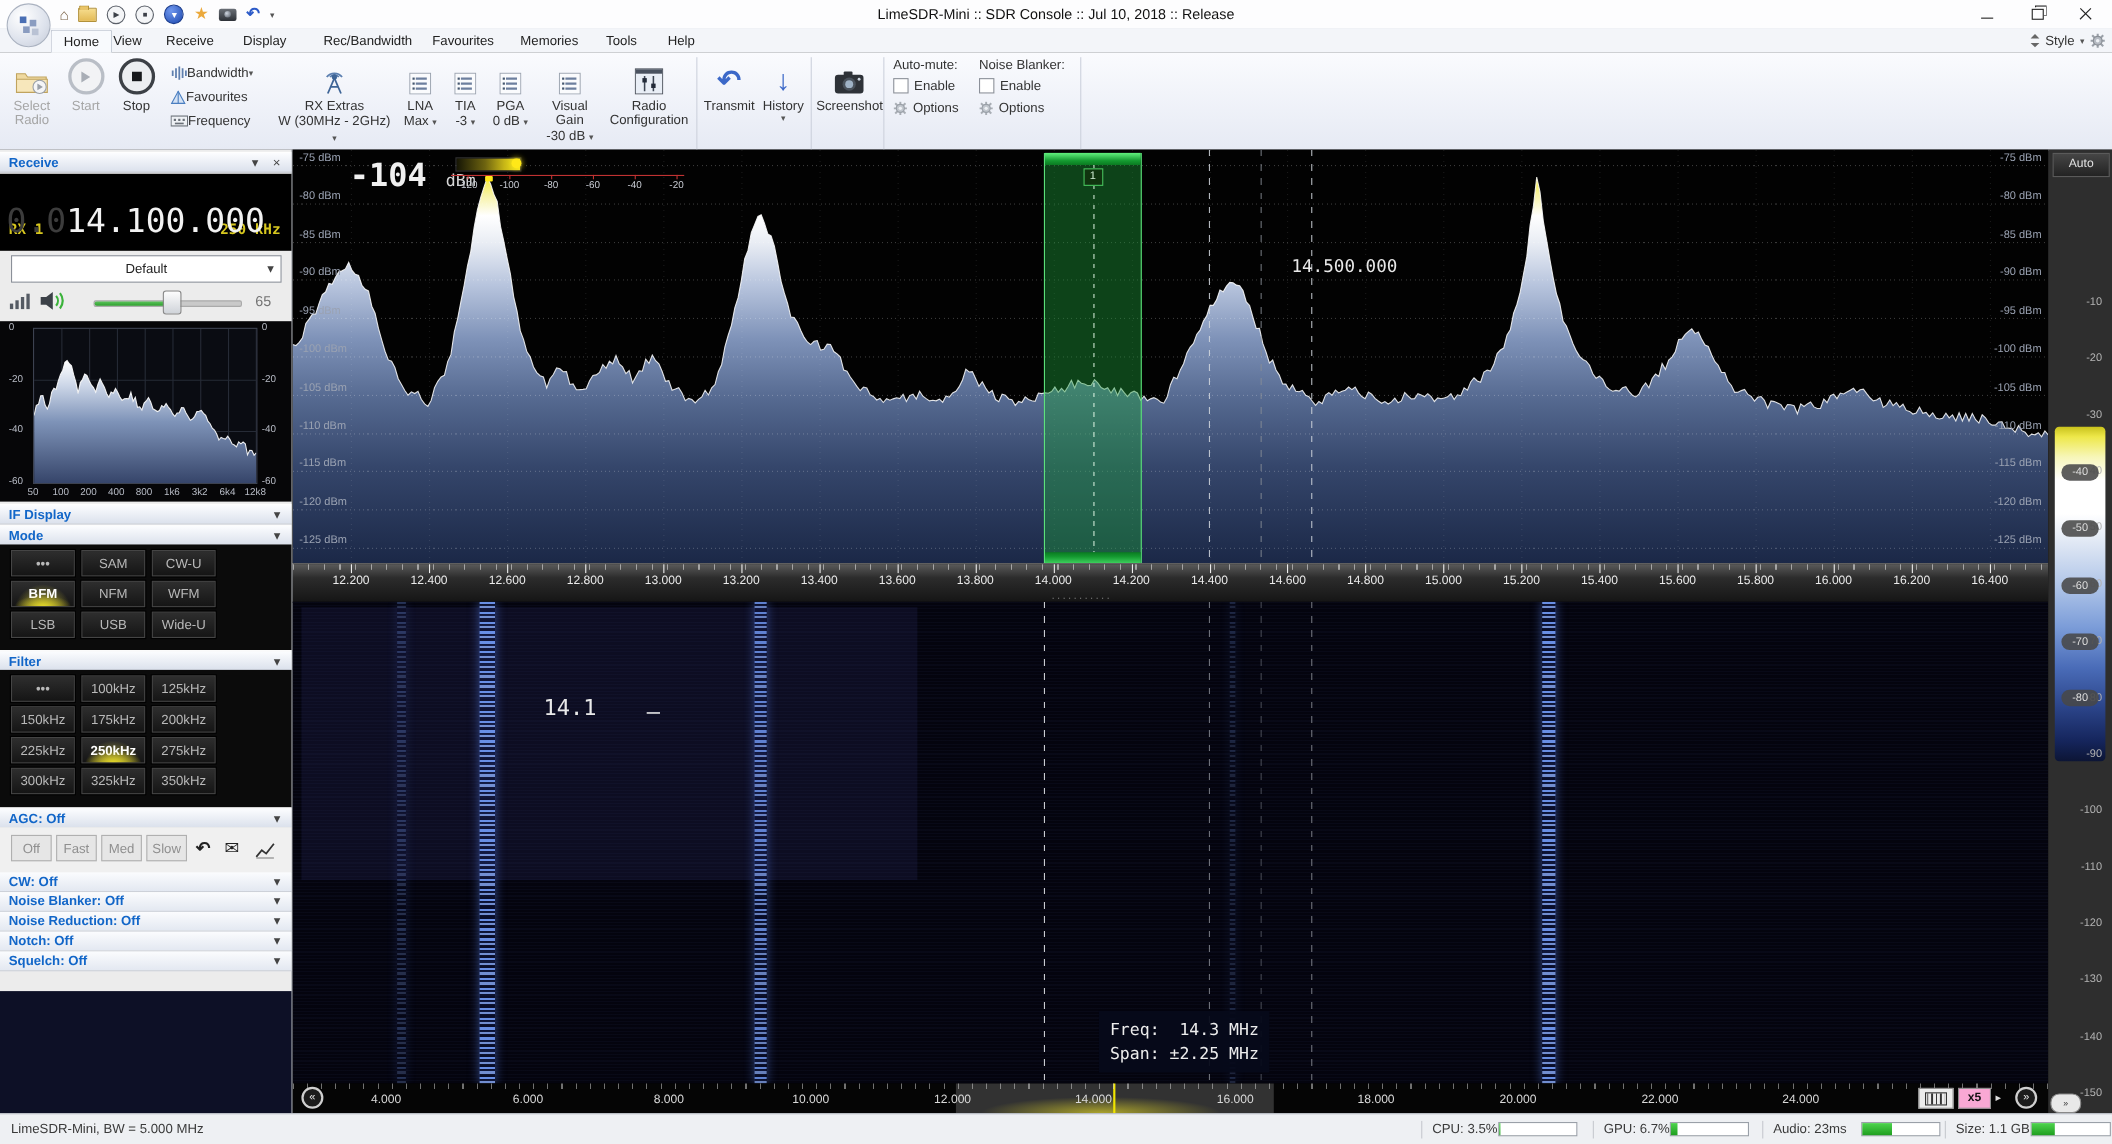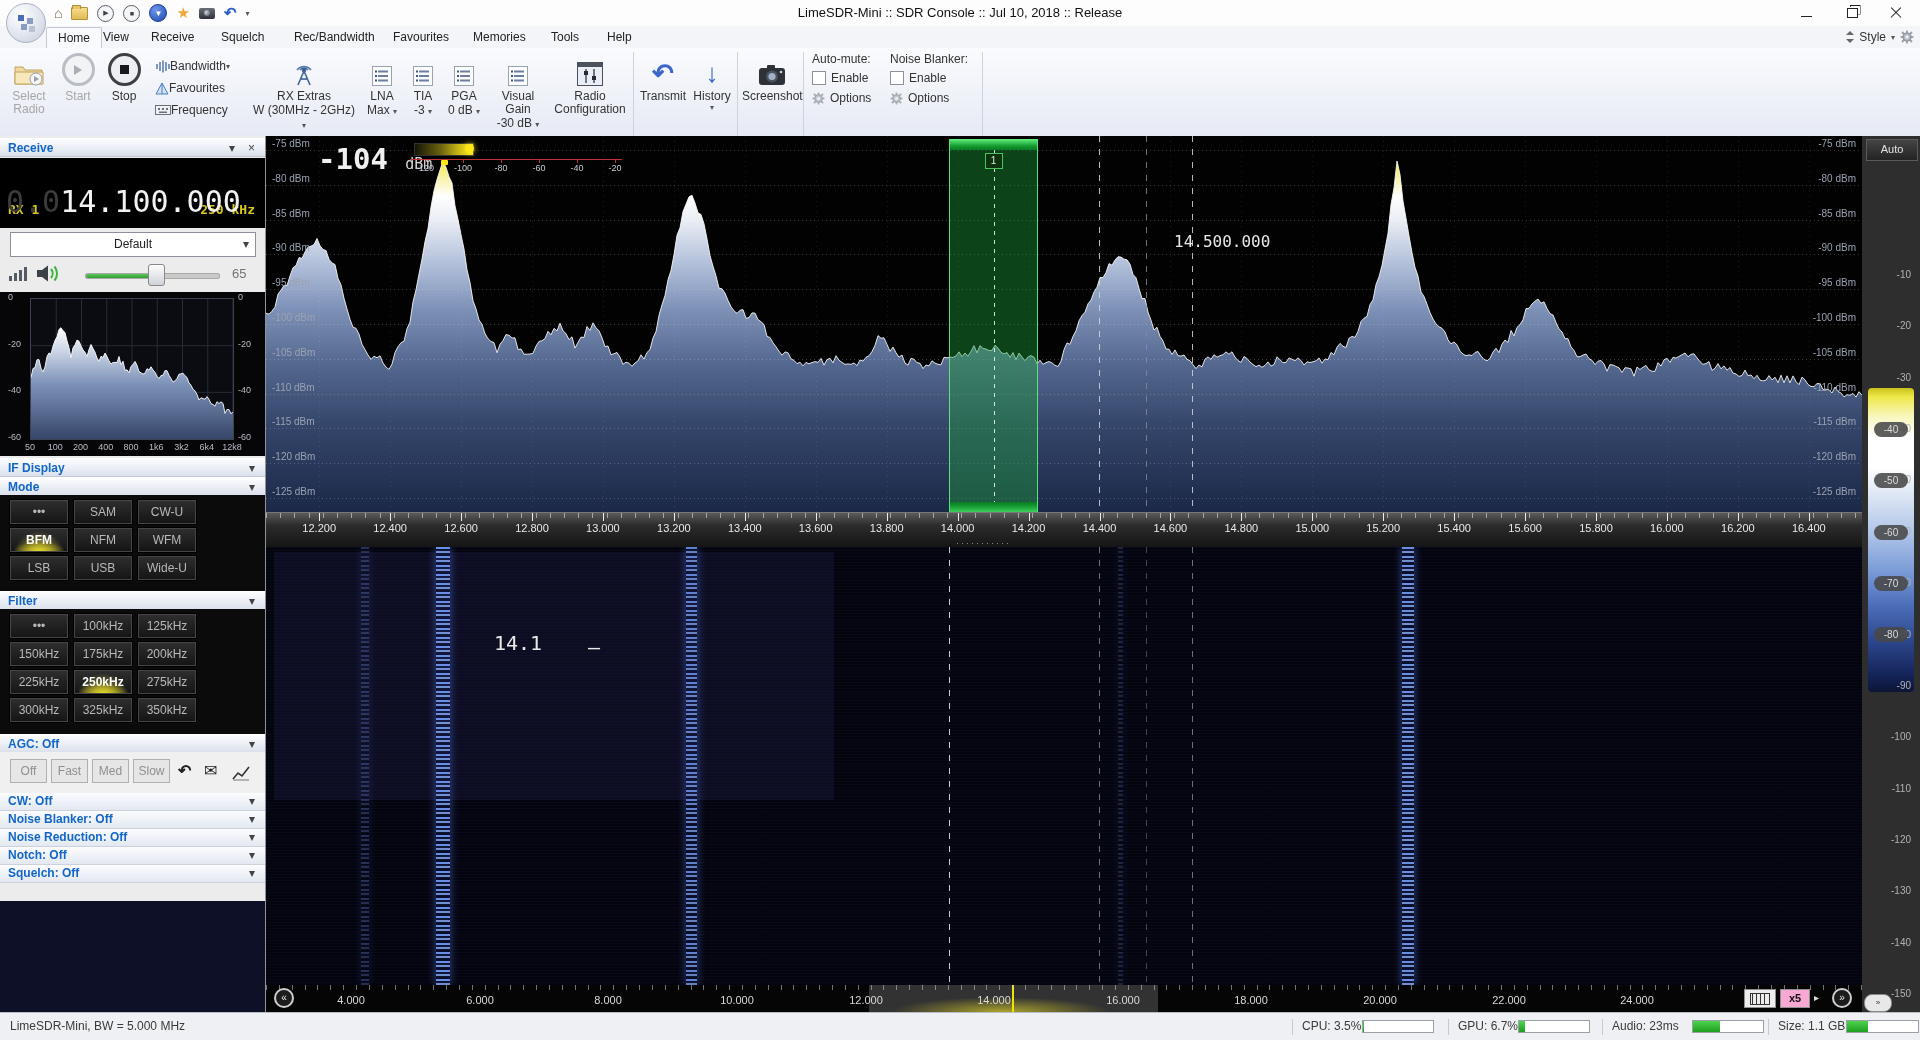--- a/index.html
+++ b/index.html
@@ -167,21 +167,21 @@
       </div>
   </div>
   <div id="orb">
       <span class="orb-sq"></span>
     </div>
 
   <div id="tabrow">
     <div class="tab active" style="left:46px;">Home</div>
     <div class="tab" style="left:92px;">View</div>
     <div class="tab" style="left:140px;">Receive</div>
-    <div class="tab" style="left:210px;">Squelch</div>
+    <div class="tab" style="left:210px;">Display</div>
     <div class="tab" style="left:283px;">Rec/Bandwidth</div>
     <div class="tab" style="left:382px;">Favourites</div>
     <div class="tab" style="left:462px;">Memories</div>
     <div class="tab" style="left:540px;">Tools</div>
     <div class="tab" style="left:596px;">Help</div>
     <div id="style-cluster">
       <span class="updn"></span>
       <span>Style</span>
       <span class="crt">▾</span>
       <svg width="14" height="14" viewBox="0 0 12 12">
@@ -753,20 +753,21 @@
         <div class="streak" style="left: 1136px; width: 12px; background-image: repeating-linear-gradient(rgba(110, 150, 240, 0.95) 0px, rgba(110, 150, 240, 0.95) 2px, rgba(30, 50, 130, 0.333) 2px, rgba(30, 50, 130, 0.333) 4px, rgba(140, 175, 255, 0.808) 4px, rgba(140, 175, 255, 0.808) 6px, rgba(25, 40, 110, 0.286) 6px, rgba(25, 40, 110, 0.286) 9px); box-shadow: rgba(90, 130, 240, 0.52) 0px 0px 10px;"></div>
       </div>
     <div id="wf-lines">
         <div class="cursor-v" style="left: 683px; height: 438px; background-image: repeating-linear-gradient(rgba(235, 238, 242, 0.85) 0px, rgba(235, 238, 242, 0.85) 6px, transparent 6px, transparent 13px);"></div>
         <div class="cursor-v" style="left: 833px; height: 438px; background-image: repeating-linear-gradient(rgba(210, 215, 222, 0.85) 0px, rgba(210, 215, 222, 0.85) 6px, transparent 6px, transparent 13px); opacity: 0.6;"></div>
         <div class="cursor-v" style="left: 880px; height: 438px; background-image: repeating-linear-gradient(rgba(135, 141, 150, 0.8) 0px, rgba(135, 141, 150, 0.8) 6px, transparent 6px, transparent 13px); opacity: 0.6;"></div>
         <div class="cursor-v" style="left: 926px; height: 438px; background-image: repeating-linear-gradient(rgba(210, 215, 222, 0.85) 0px, rgba(210, 215, 222, 0.85) 6px, transparent 6px, transparent 13px); opacity: 0.6;"></div>
       </div>
     <div id="wf-zoomlab">14.1</div>
     <div id="wf-dash">–</div>
+    <div id="wf-tip"><div>Freq:  14.3 MHz</div><div>Span: ±2.25 MHz</div></div>
   </div>
 
   <div id="navbar">
     <div id="nav-hl"></div>
     <div id="nav-glow"></div>
     <div id="nav-yline"></div>
     <div class="ticks"></div>
     <div id="nav-labels">
         <div class="nav-lab" style="left: 85px;">4.000</div>
         <div class="nav-lab" style="left: 214px;">6.000</div>

